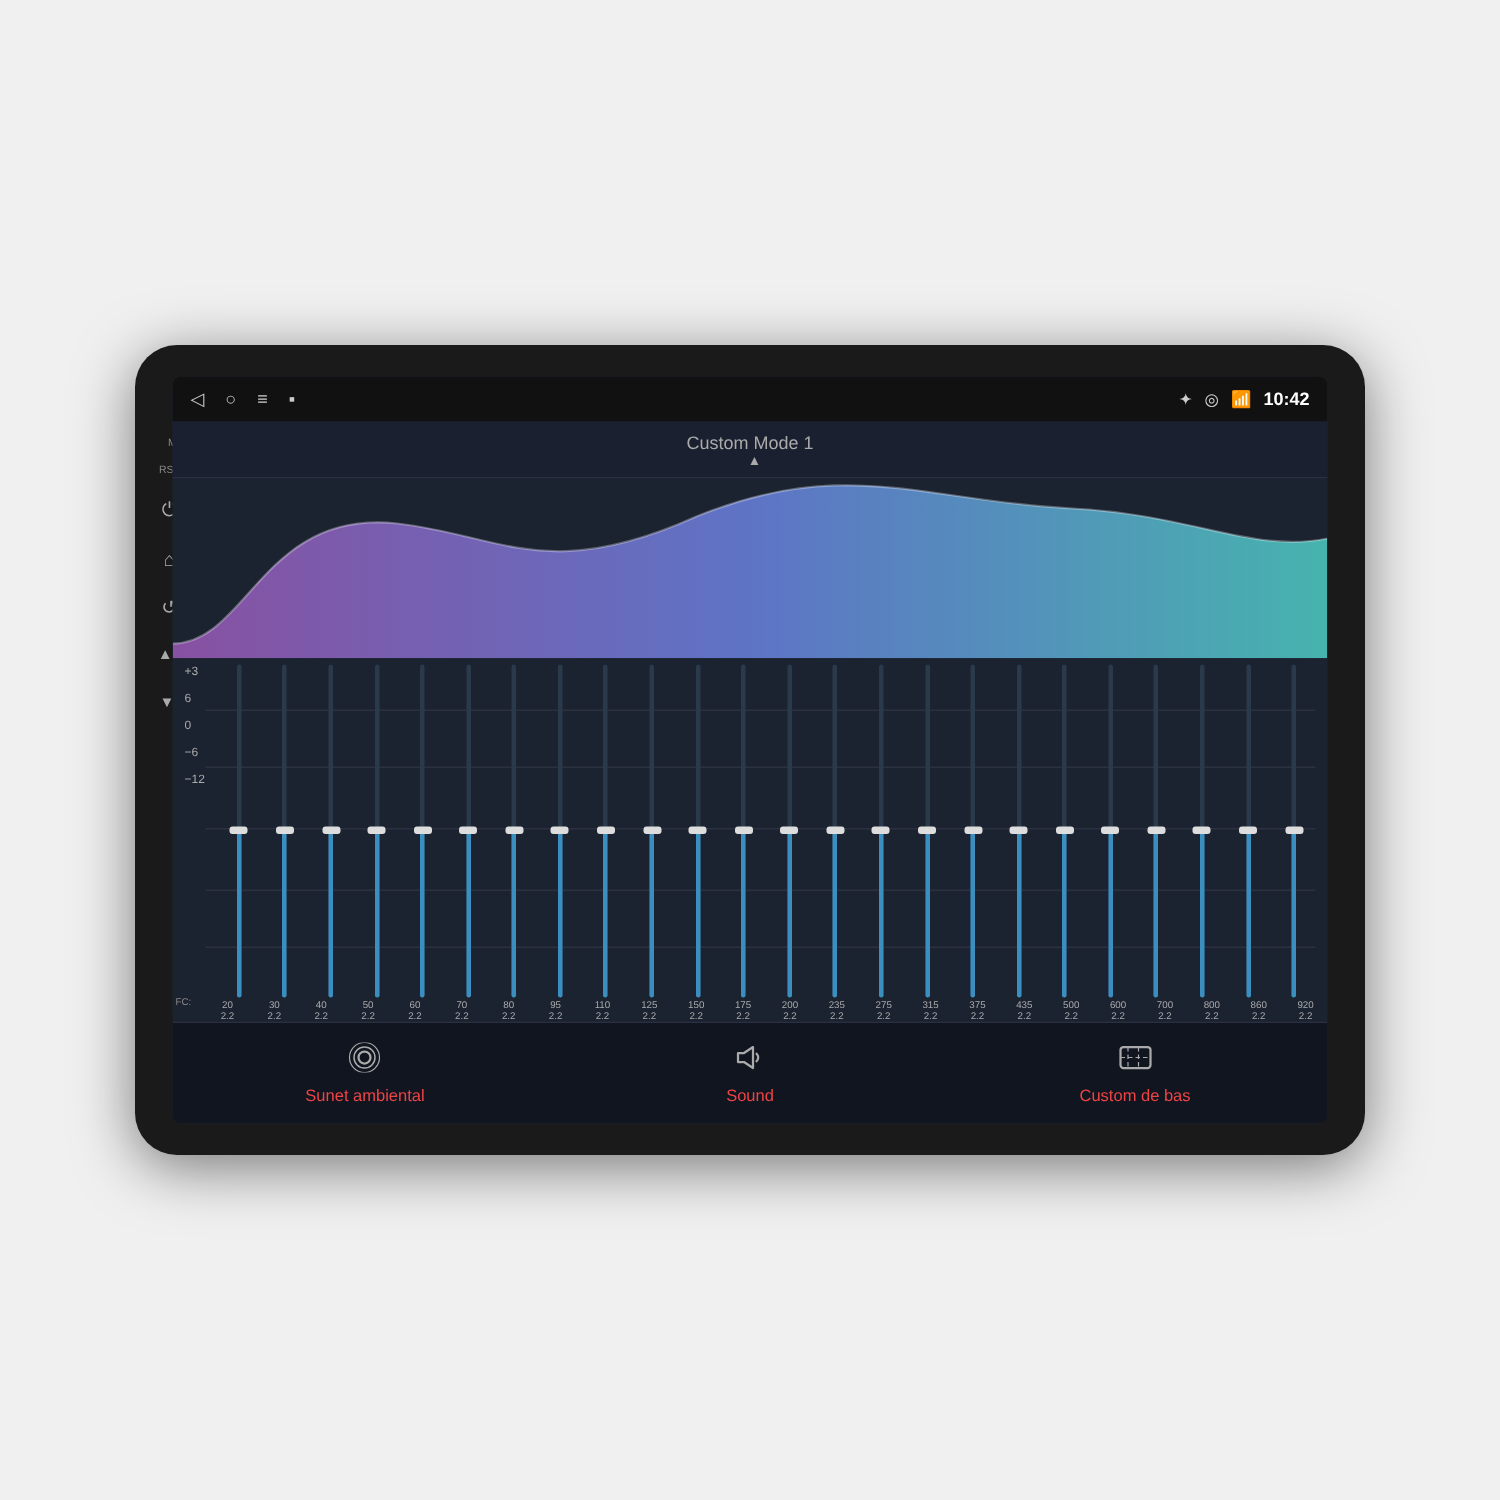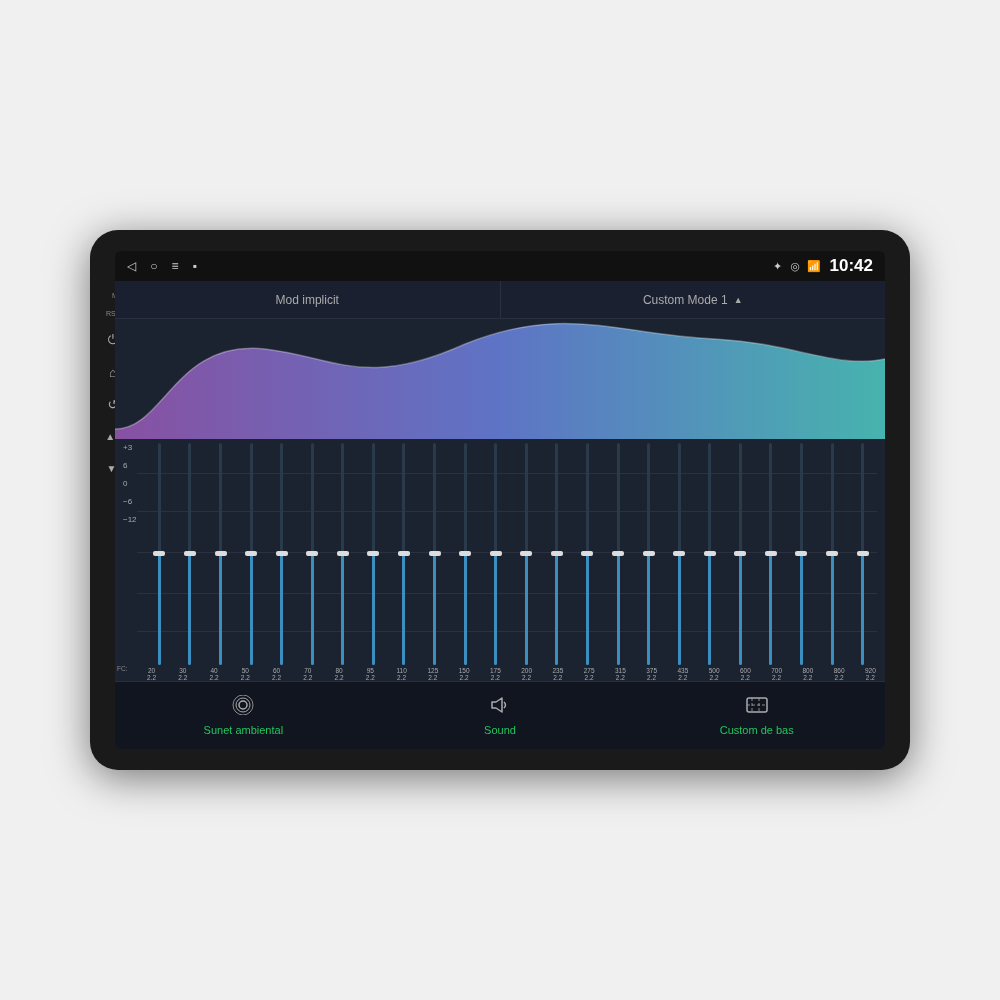--- a/index.html
+++ b/index.html
@@ -99,21 +99,21 @@
     .status-right {
       display: flex;
       gap: 8px;
       align-items: center;
       color: #ccc;
       font-size: 11px;
     }
 
     .status-time {
       font-weight: bold;
-      font-size: 17px;
+      font-size: 12px;
       color: #fff;
     }
 
     
     .mode-bar {
       height: 38px;
       background: #1a2030;
       display: flex;
       align-items: center;
       border-bottom: 1px solid #2a3040;
@@ -131,20 +131,21 @@
       border-right: 1px solid #2a3040;
       cursor: pointer;
     }
 
     .mode-item.active {
       color: #4db8e8;
     }
 
     .mode-item:last-child {
       border-right: none;
+      flex-direction: column;
     }
 
     .mode-item .arrow-up {
       margin-left: 6px;
       font-size: 9px;
       color: #aaa;
     }
 
     
     .eq-visual {
@@ -257,21 +258,21 @@
 
     .tab-item {
       flex: 1;
       display: flex;
       flex-direction: column;
       align-items: center;
       justify-content: center;
       gap: 4px;
       height: 100%;
       cursor: pointer;
-      color: #22c55e;
+      color: #ef4444;
     }
 
     .tab-item.active {
       color: #4db8e8;
     }
 
     .tab-icon {
       font-size: 20px;
     }
 
@@ -324,23 +325,20 @@
       </div>
       <div class="status-right">
         <span style="font-size:11px;">✦</span>
         <span style="font-size:11px;">◎</span>
         <span style="font-size:11px;">📶</span>
         <span class="status-time">10:42</span>
       </div>
     </div>
 
     <div class="mode-bar">
-      <div class="mode-item">
-        <span>Mod implicit</span>
-      </div>
       <div class="mode-item">
         <span>Custom Mode 1</span>
         <span class="arrow-up">▲</span>
       </div>
     </div>
 
     <div class="eq-visual">
       <svg width="100%" height="100%" viewBox="0 0 770 120" preserveAspectRatio="none">
         <defs>
           <linearGradient id="waveGrad" x1="0" y1="0" x2="1" y2="0">

